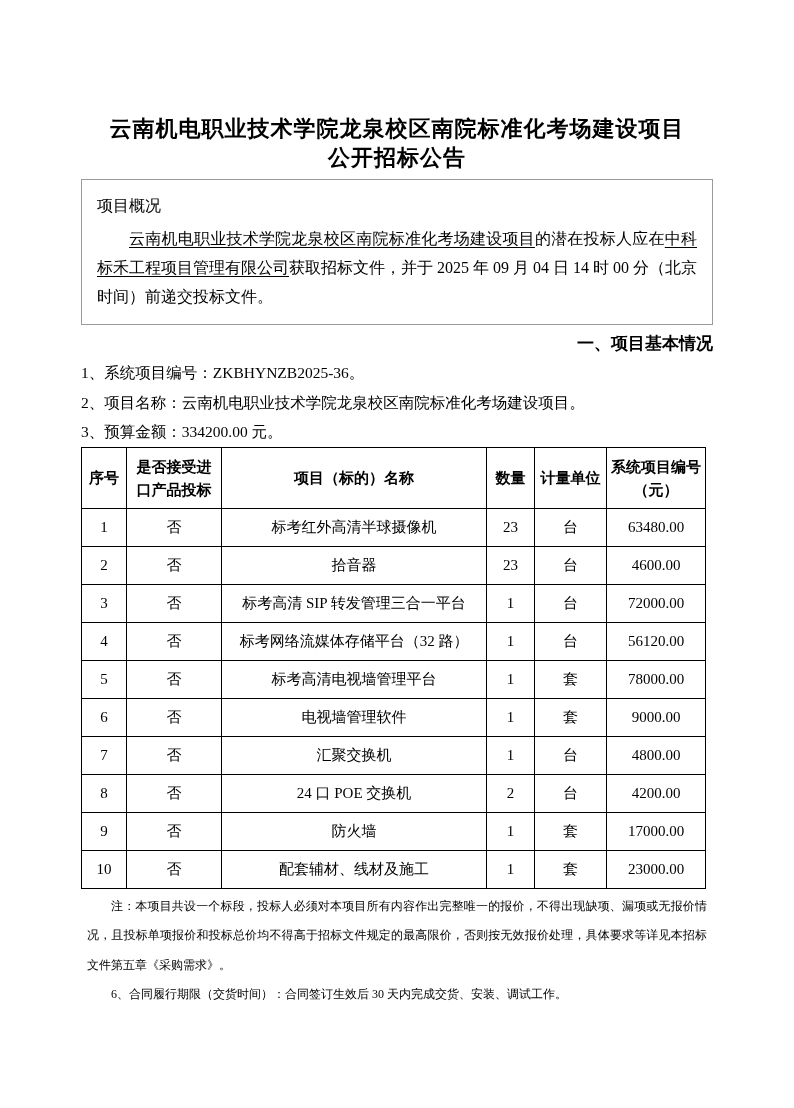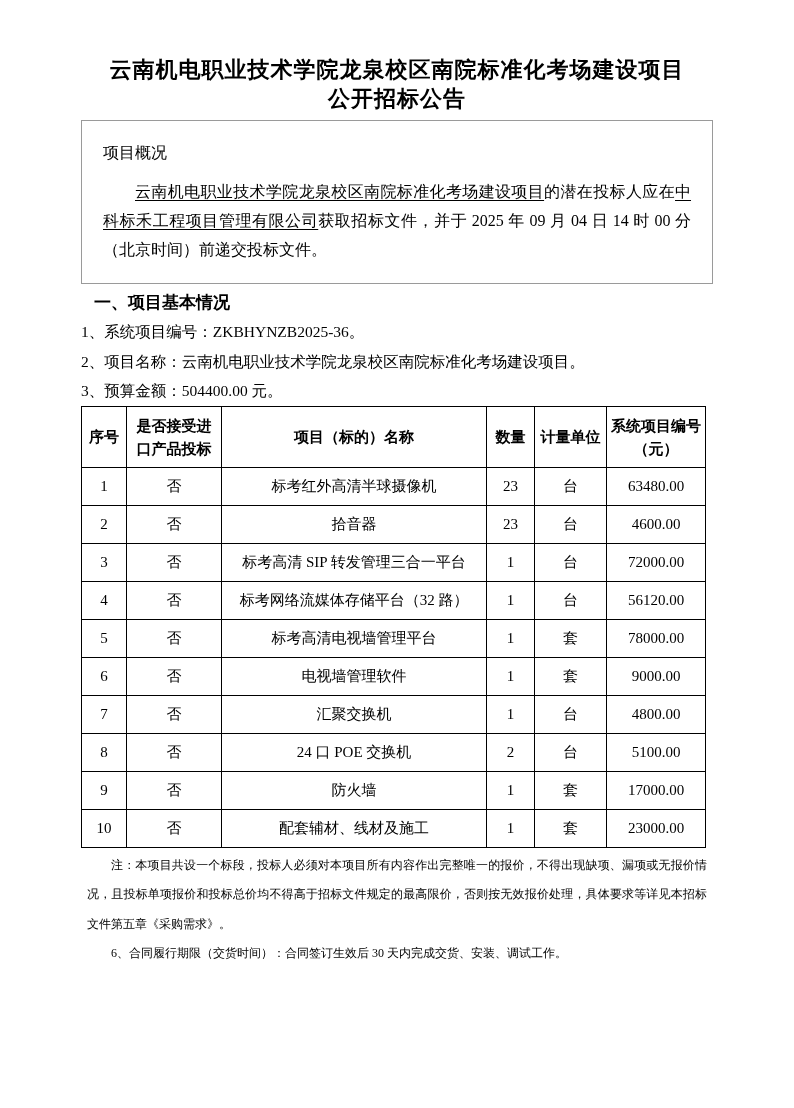--- a/index.html
+++ b/index.html
@@ -2,39 +2,39 @@
 <html style="--page-bg: #ffffff; --text: #000000; --box-border: #9a9a9a; --table-border: #000000;"><head>
 <meta charset="utf-8">
 <style>
   :root{
     --page-bg:#ffffff; --text:#000000; --box-border:#9a9a9a; --table-border:#000000;
   }
   html,body{margin:0;padding:0;}
   body{background:#e8e8e8;}
   .doc{
     width:794px;height:1108px;background:var(--page-bg,#fff);color:var(--text,#000);
-    margin:0 auto;box-sizing:border-box;padding:56px 81px 0 81px;overflow:hidden;
+    margin:0 auto;box-sizing:border-box;padding:115px 81px 0 81px;overflow:hidden;
     font-family:"Liberation Serif","DejaVu Serif",serif;
   }
   .title{
     text-align:center;font-family:"Liberation Sans","DejaVu Sans",sans-serif;
     font-weight:bold;font-size:22px;line-height:27px;letter-spacing:1px;
   }
   .title.sub{margin-top:2px;}
   .overview-box{
     margin-top:8px;border:1px solid var(--box-border,#9a9a9a);
     padding:7px 11px 9px 11px;box-sizing:border-box;width:632px;
     font-size:16px;line-height:29px;
   }
-  .overview-box p{margin:10px;text-indent:2em;text-align:justify;}
+  .overview-box p{margin:4px;text-indent:2em;text-align:justify;}
   .overview-box .ov-head{text-indent:0;text-align:left;}
   .u{text-decoration:underline;text-underline-offset:3px;}
   .sec-heading{
     margin:7px 0 2px 13px;font-family:"Liberation Sans","DejaVu Sans",sans-serif;
-    font-weight:bold;font-size:17px;line-height:24px;
+    font-weight:bold;font-size:17px;line-height:24px;text-align:right;
   }
   .items{font-size:15.5px;}
   .items div{line-height:29.5px;}
   table.proc{
     border-collapse:collapse;width:624px;table-layout:fixed;
     font-size:15px;
   }
   table.proc th,table.proc td{
     border:1px solid var(--table-border,#000);text-align:center;vertical-align:middle;
     padding:0 2px;overflow:hidden;
@@ -62,21 +62,21 @@
   <div class="overview-box">
     <p class="ov-head">项目概况</p>
     <p><span class="u">云南机电职业技术学院龙泉校区南院标准化考场建设项目</span><span>的潜在投标人应在</span><span class="u">中科标禾工程项目管理有限公司</span><span>获取招标文件，并于 2025 年 09 月 04 日 14 时 00 分（北京时间）前递交投标文件。</span></p>
   </div>
 
   <div class="sec-heading">一、项目基本情况</div>
 
   <div class="items">
     <div>1、系统项目编号：ZKBHYNZB2025-36。</div>
     <div>2、项目名称：云南机电职业技术学院龙泉校区南院标准化考场建设项目。</div>
-    <div>3、预算金额：504400.00 元。</div>
+    <div>3、预算金额：334200.00 元。</div>
   </div>
 
   <table class="proc">
     <colgroup>
       <col style="width:45px">
         <col style="width:95px">
         <col style="width:265px">
       <col style="width:48px">
         <col style="width:72px">
         <col style="width:99px">
@@ -147,21 +147,21 @@
           <td>1</td>
           <td>台</td>
           <td>4800.00</td>
         </tr>
         <tr>
           <td>8</td>
           <td>否</td>
           <td>24 口 POE 交换机</td>
           <td>2</td>
           <td>台</td>
-          <td>5100.00</td>
+          <td>4200.00</td>
         </tr>
         <tr>
           <td>9</td>
           <td>否</td>
           <td>防火墙</td>
           <td>1</td>
           <td>套</td>
           <td>17000.00</td>
         </tr>
         <tr>

